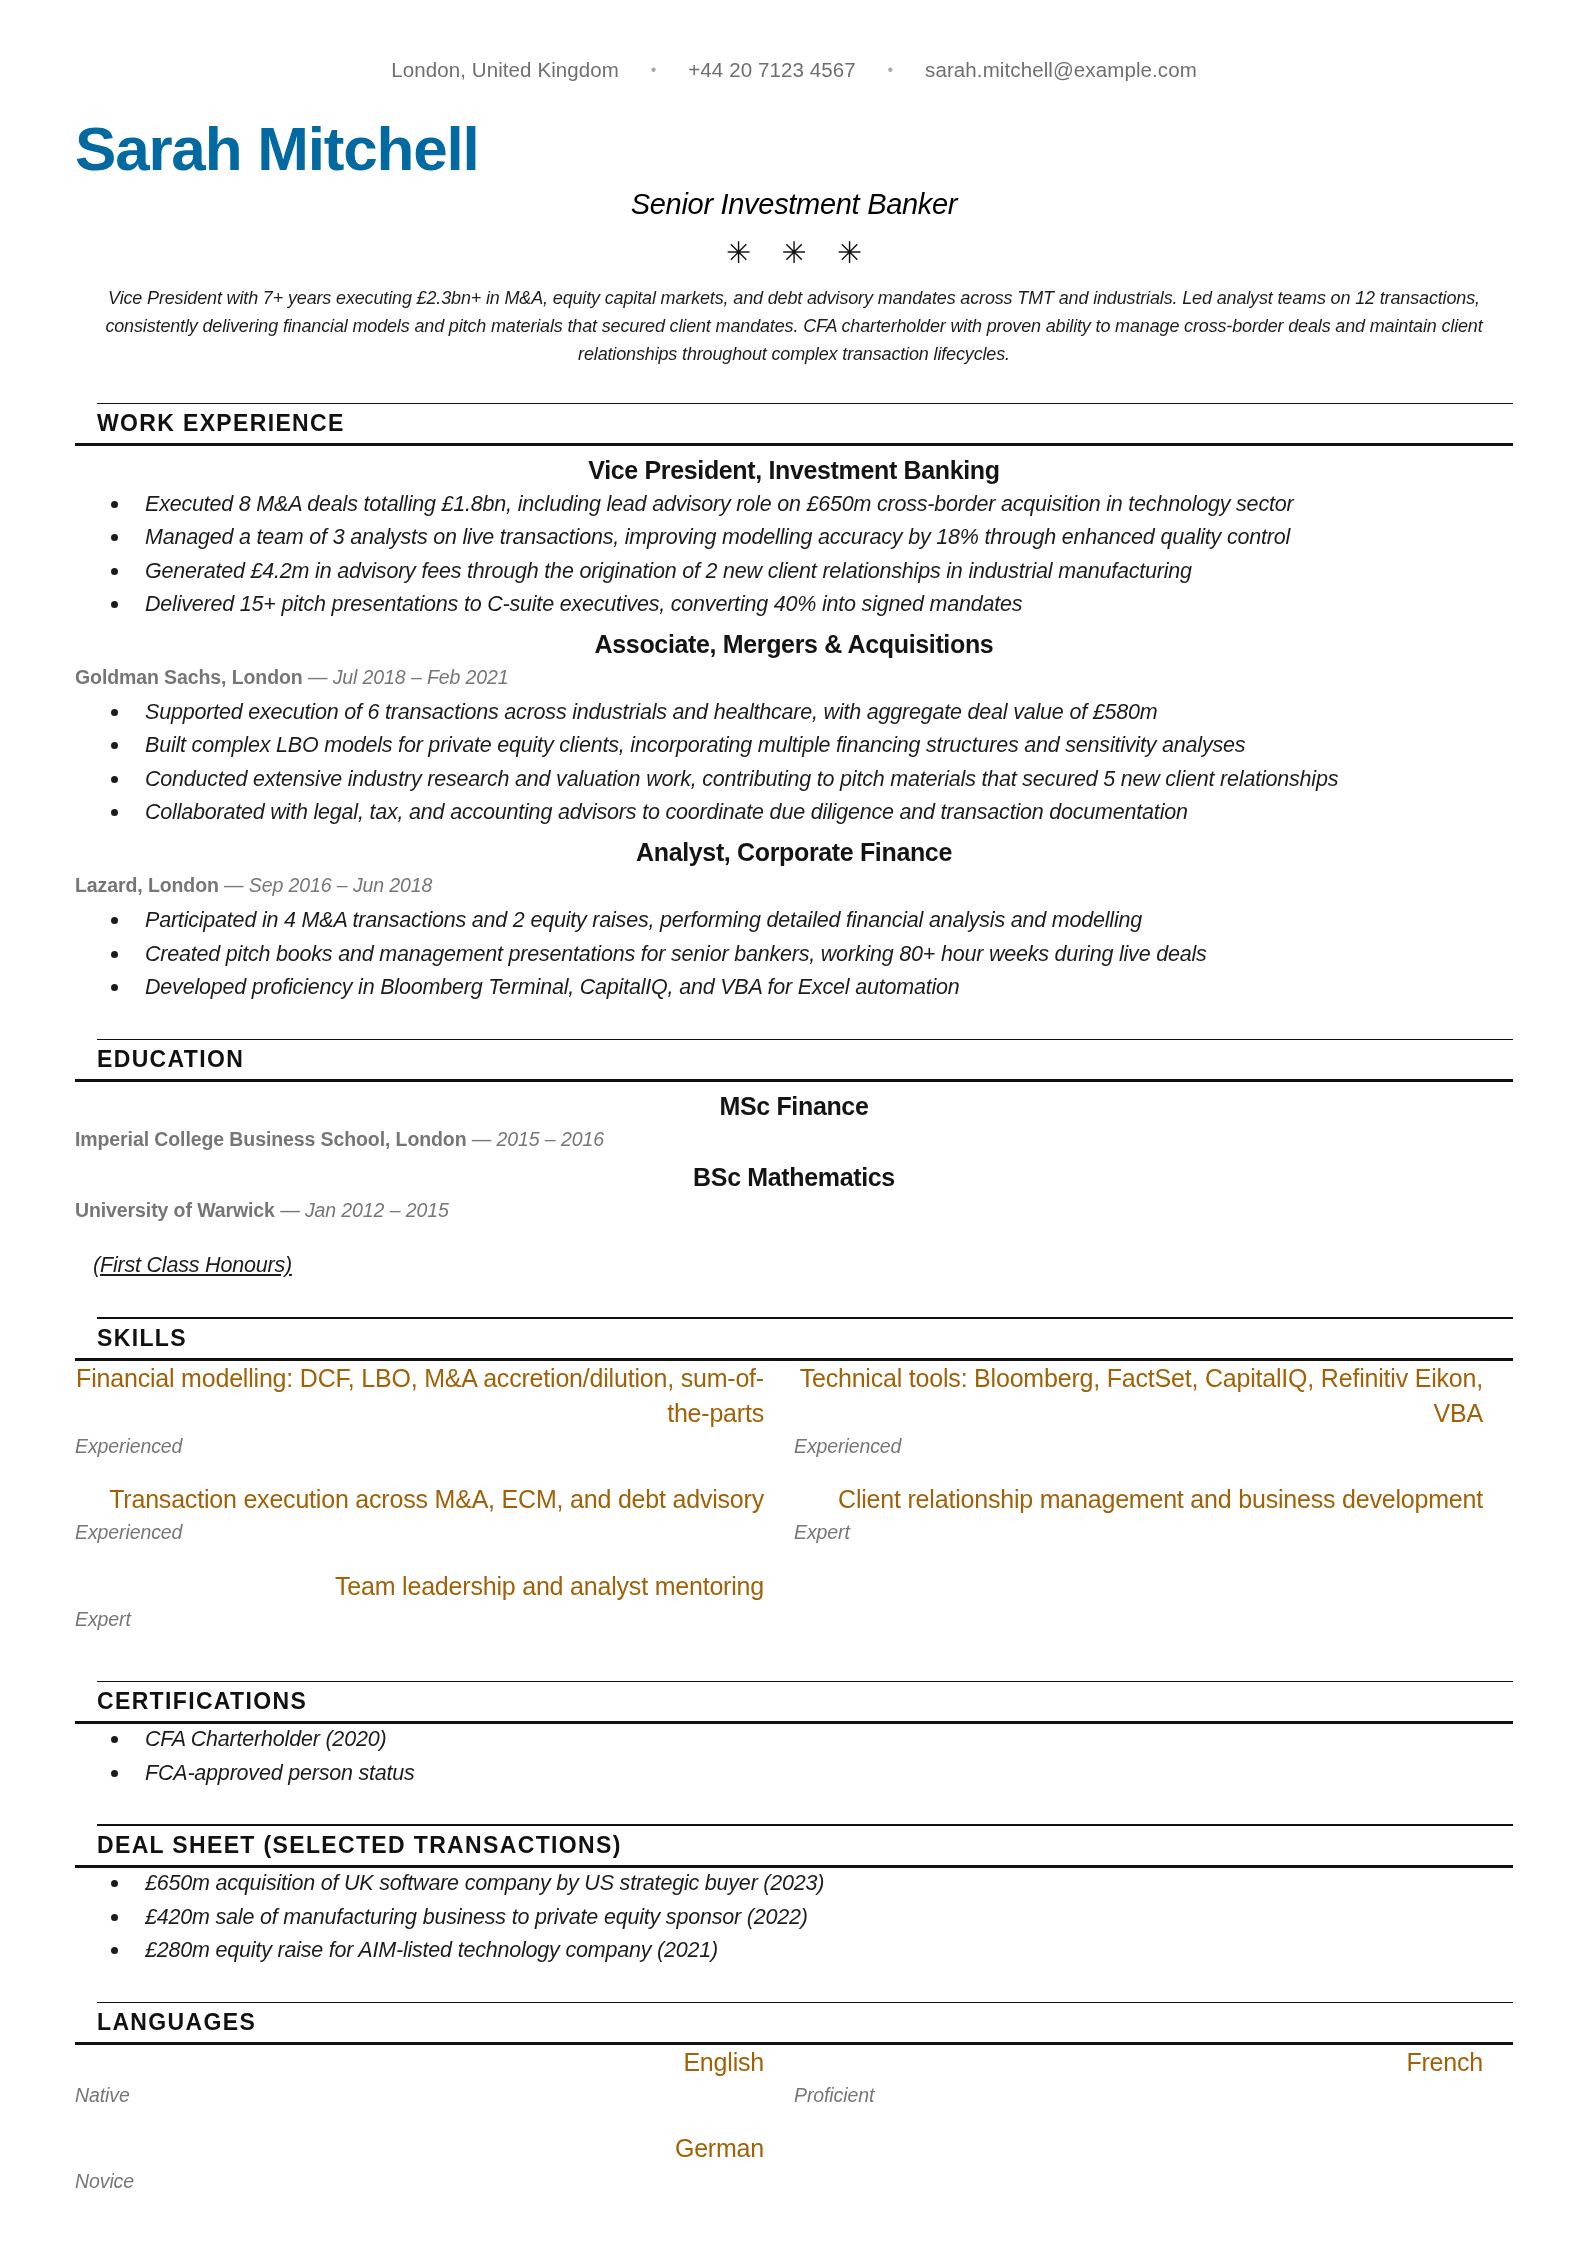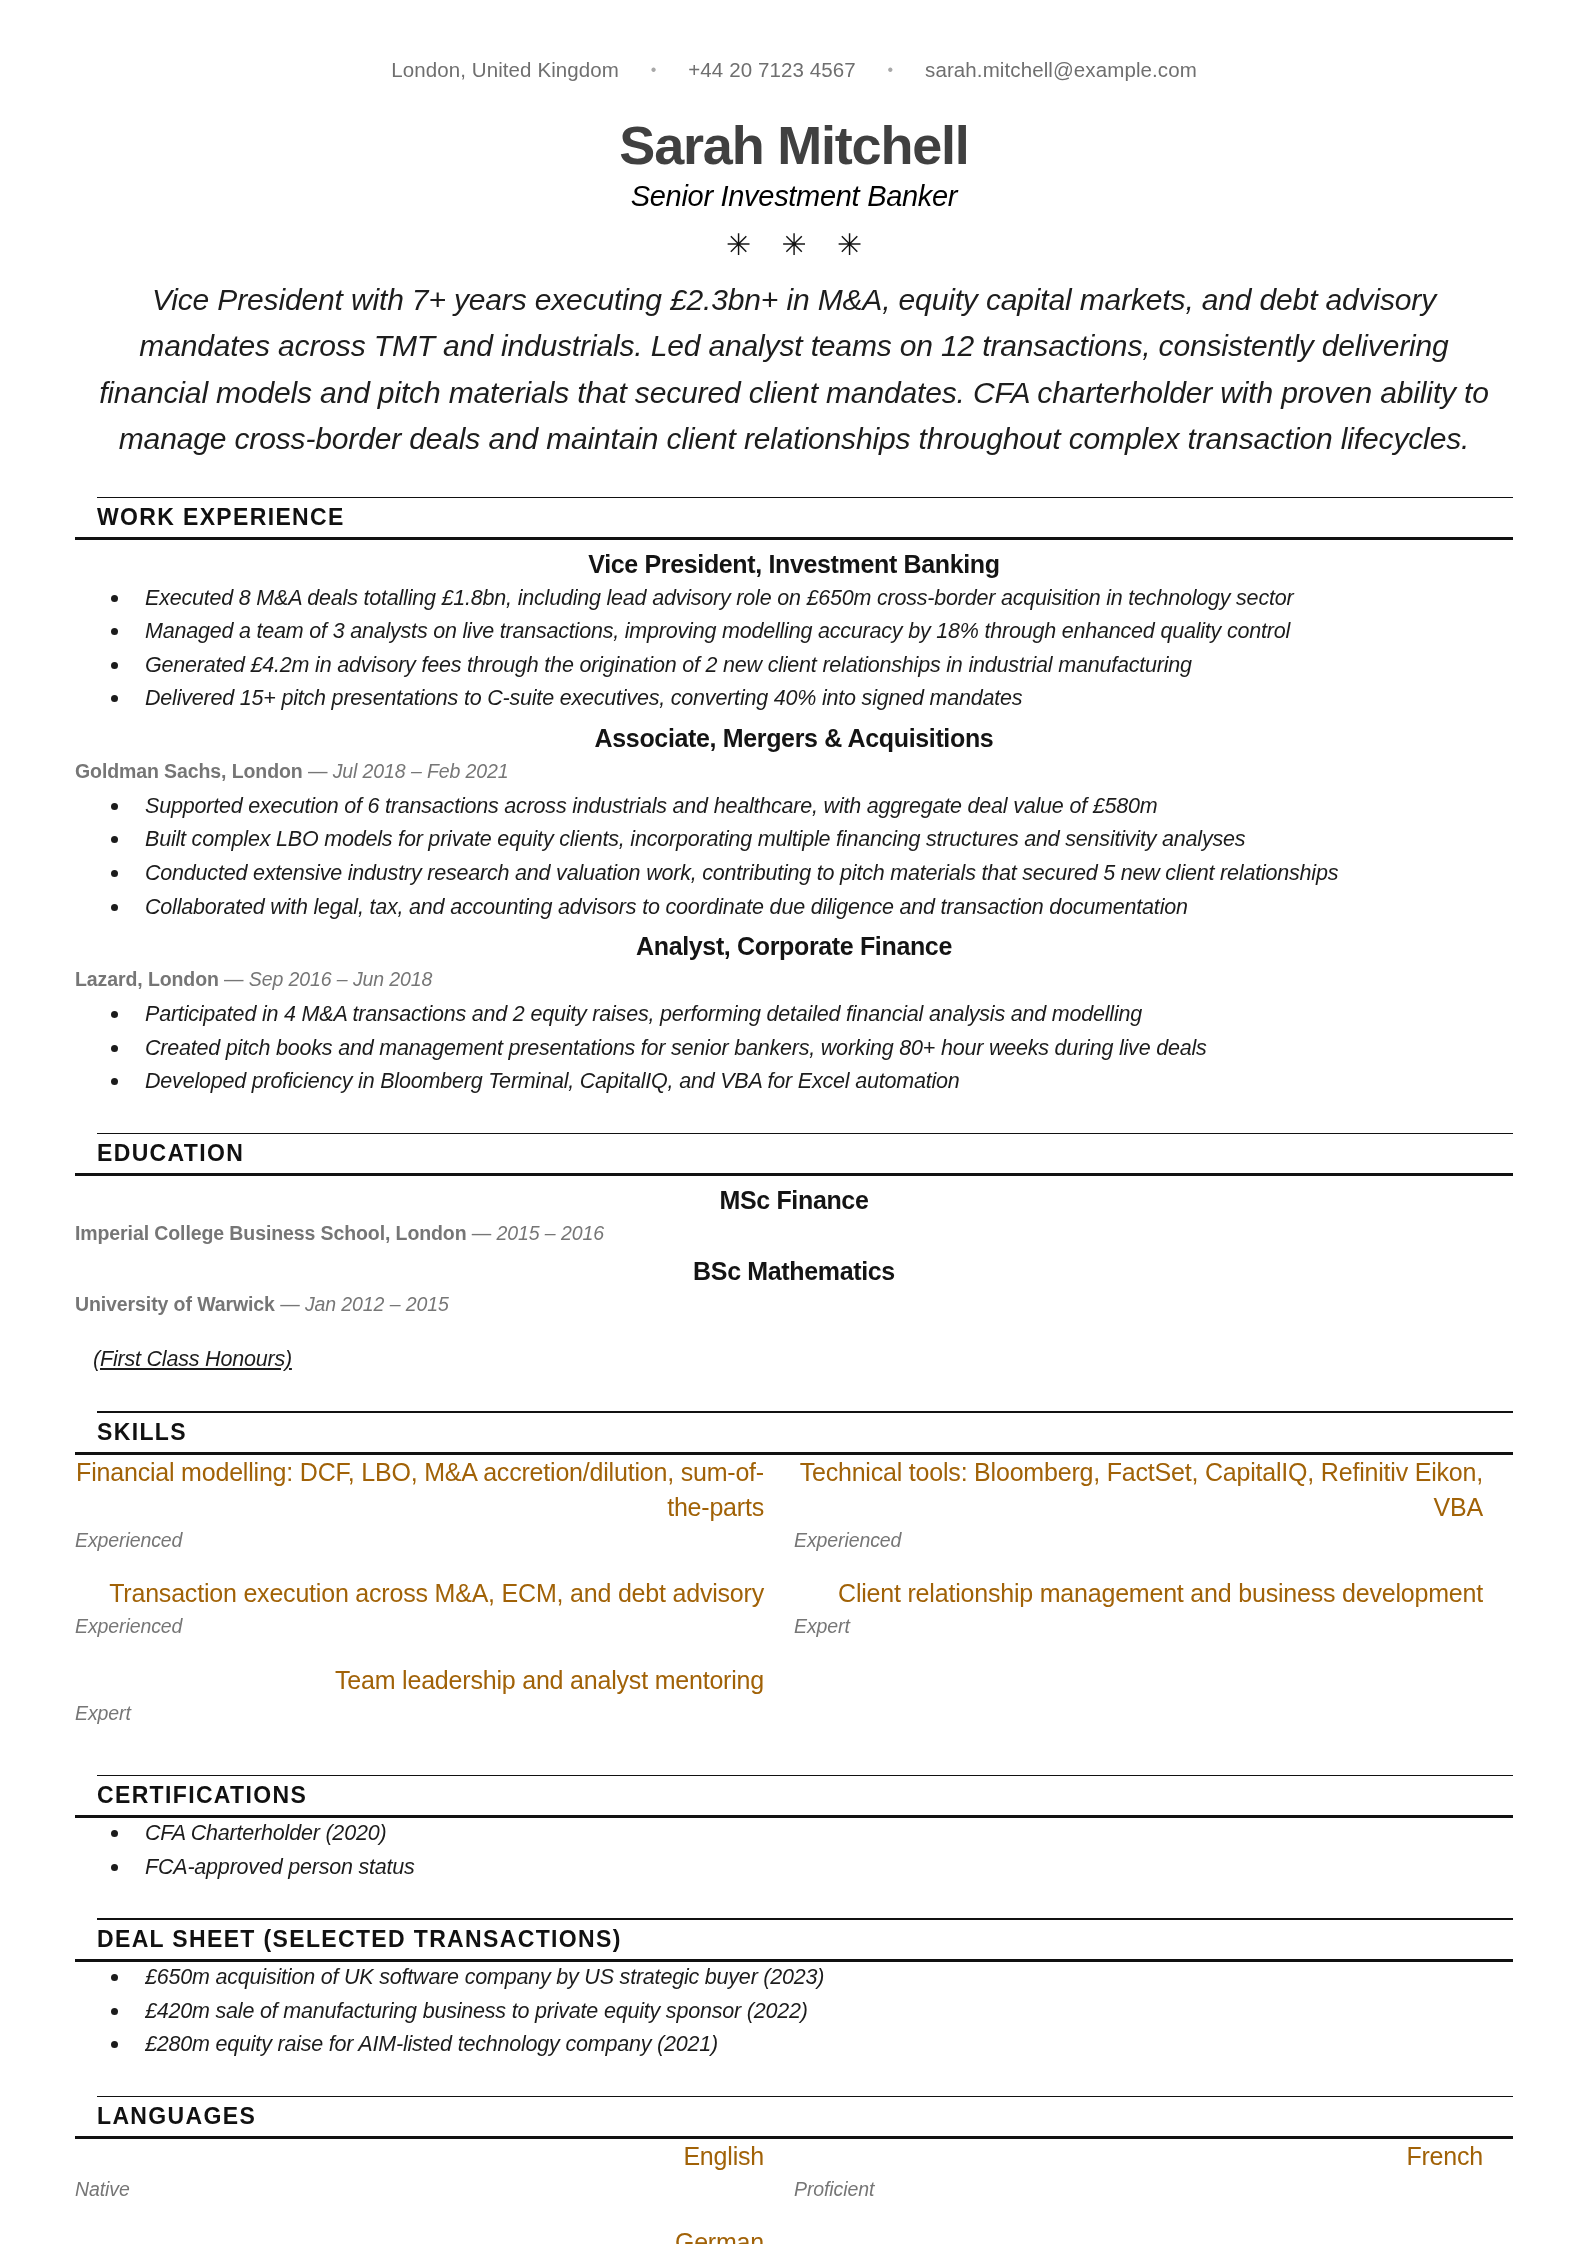--- a/index.html
+++ b/index.html
@@ -32,25 +32,25 @@
   }
   .contact-item { display: inline; }
   .contact-sep {
     display: inline-block;
     color: #a8a8a8;
     font-size: 16px;
     transform: translateY(-2px);
     padding: 0 26px;
   }
   .name {
-    text-align: center;
-    font-size: 54px;
+    text-align: left;
+    font-size: 62px;
     font-weight: 700;
     letter-spacing: -1.2px;
-    color: #404040;
+    color: #0369a1;
     line-height: 1.04;
     margin: 0 0 6px 0;
   }
   .headline {
     text-align: center;
     font-size: 29px;
     font-style: italic;
     color: #000000;
     letter-spacing: -.3px;
     margin: 0 0 14px 0;
@@ -61,21 +61,21 @@
     font-size: 30px;
     color: #111;
     letter-spacing: 11px;
     padding-left: 11px;
     line-height: 1.1;
     margin: 0 0 16px 0;
   }
   .summary {
     text-align: center;
     font-style: italic;
-    font-size: 30px;
+    font-size: 18px;
     line-height: 1.55;
     color: #1d1d1d;
     margin: 0 auto 34px auto;
     max-width: 1400px;
     letter-spacing: -.15px;
   }
 
   
   .section { margin: 0 0 6px 0; }
   .sec-head-wrap {

